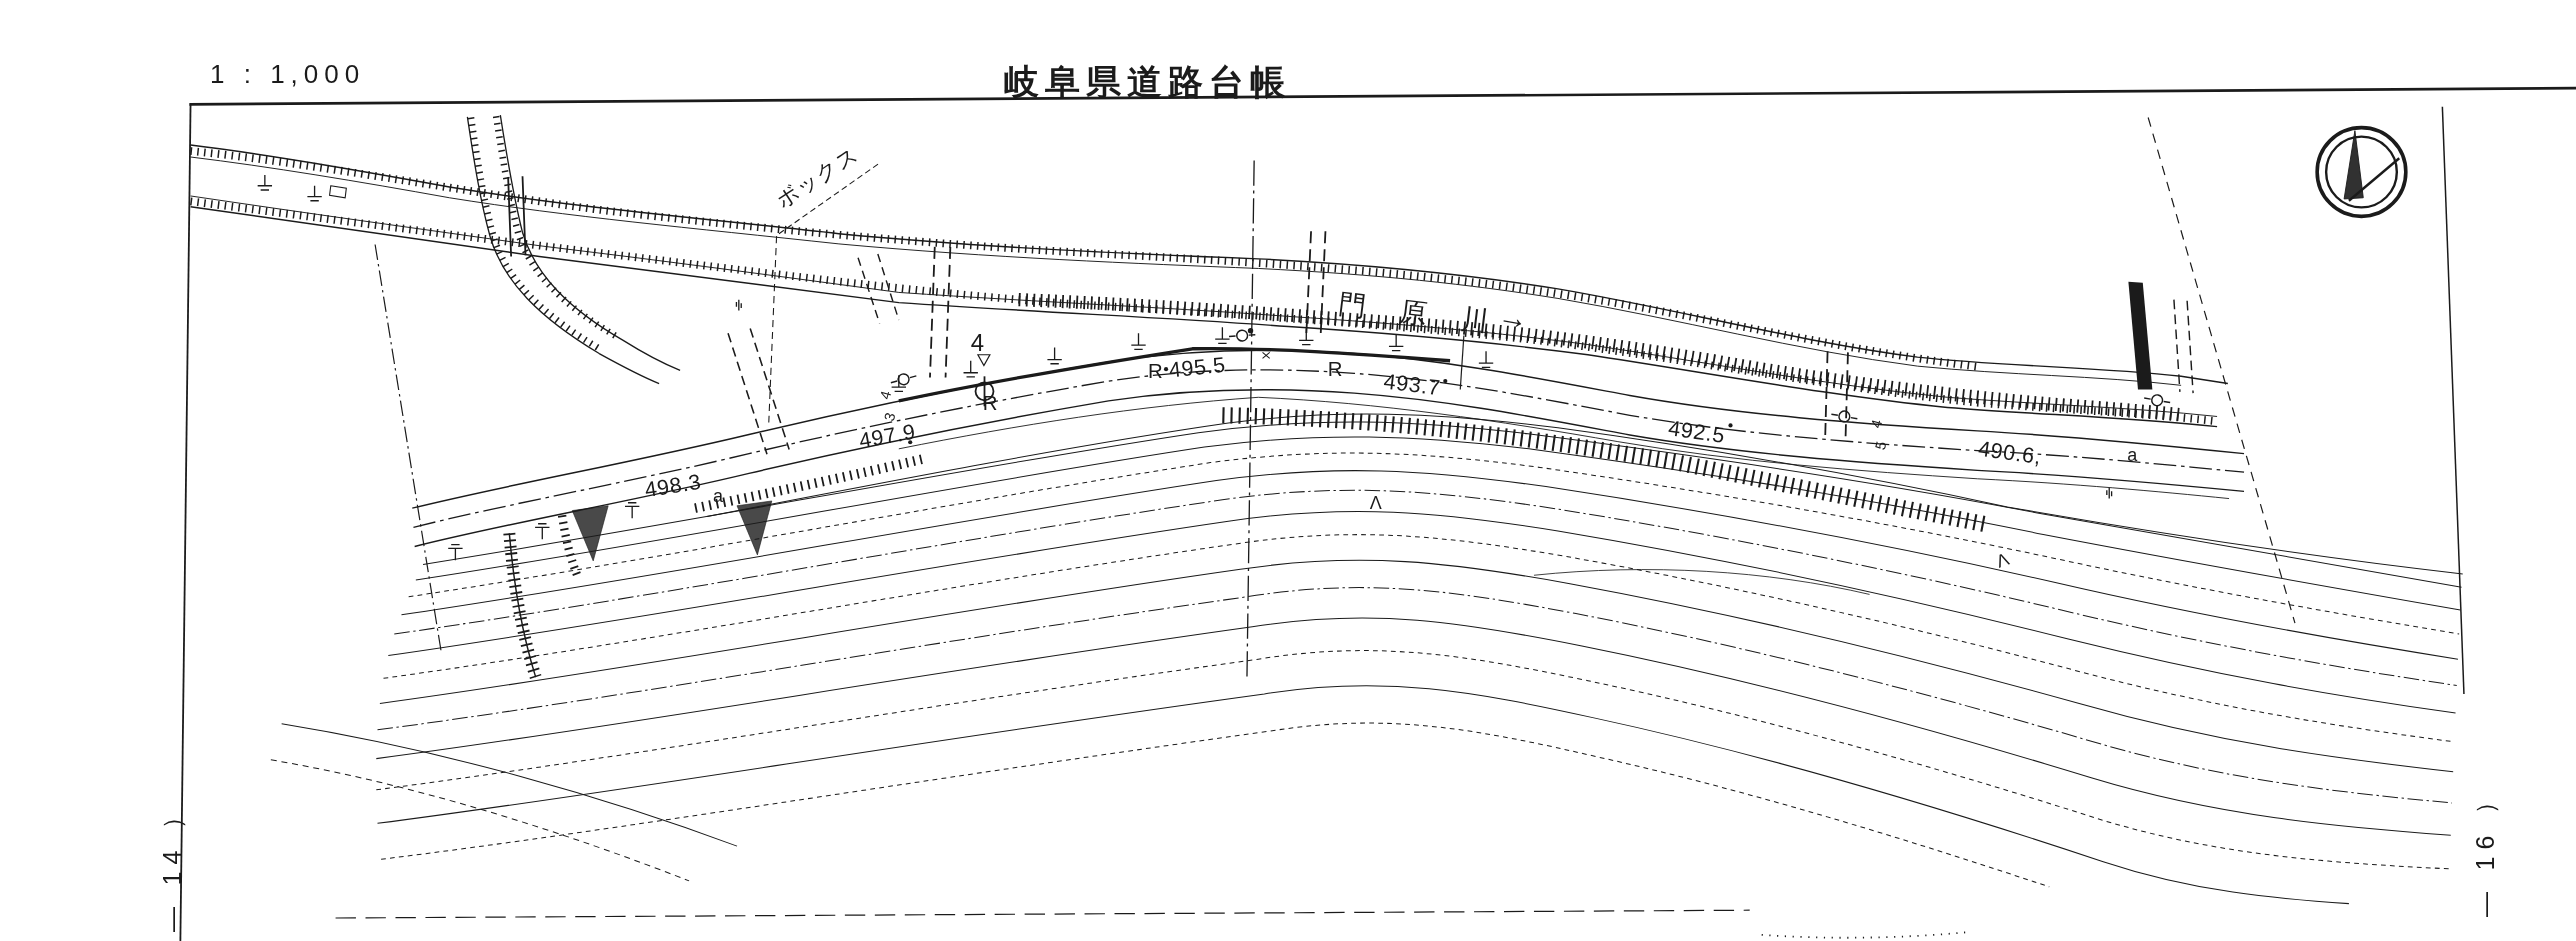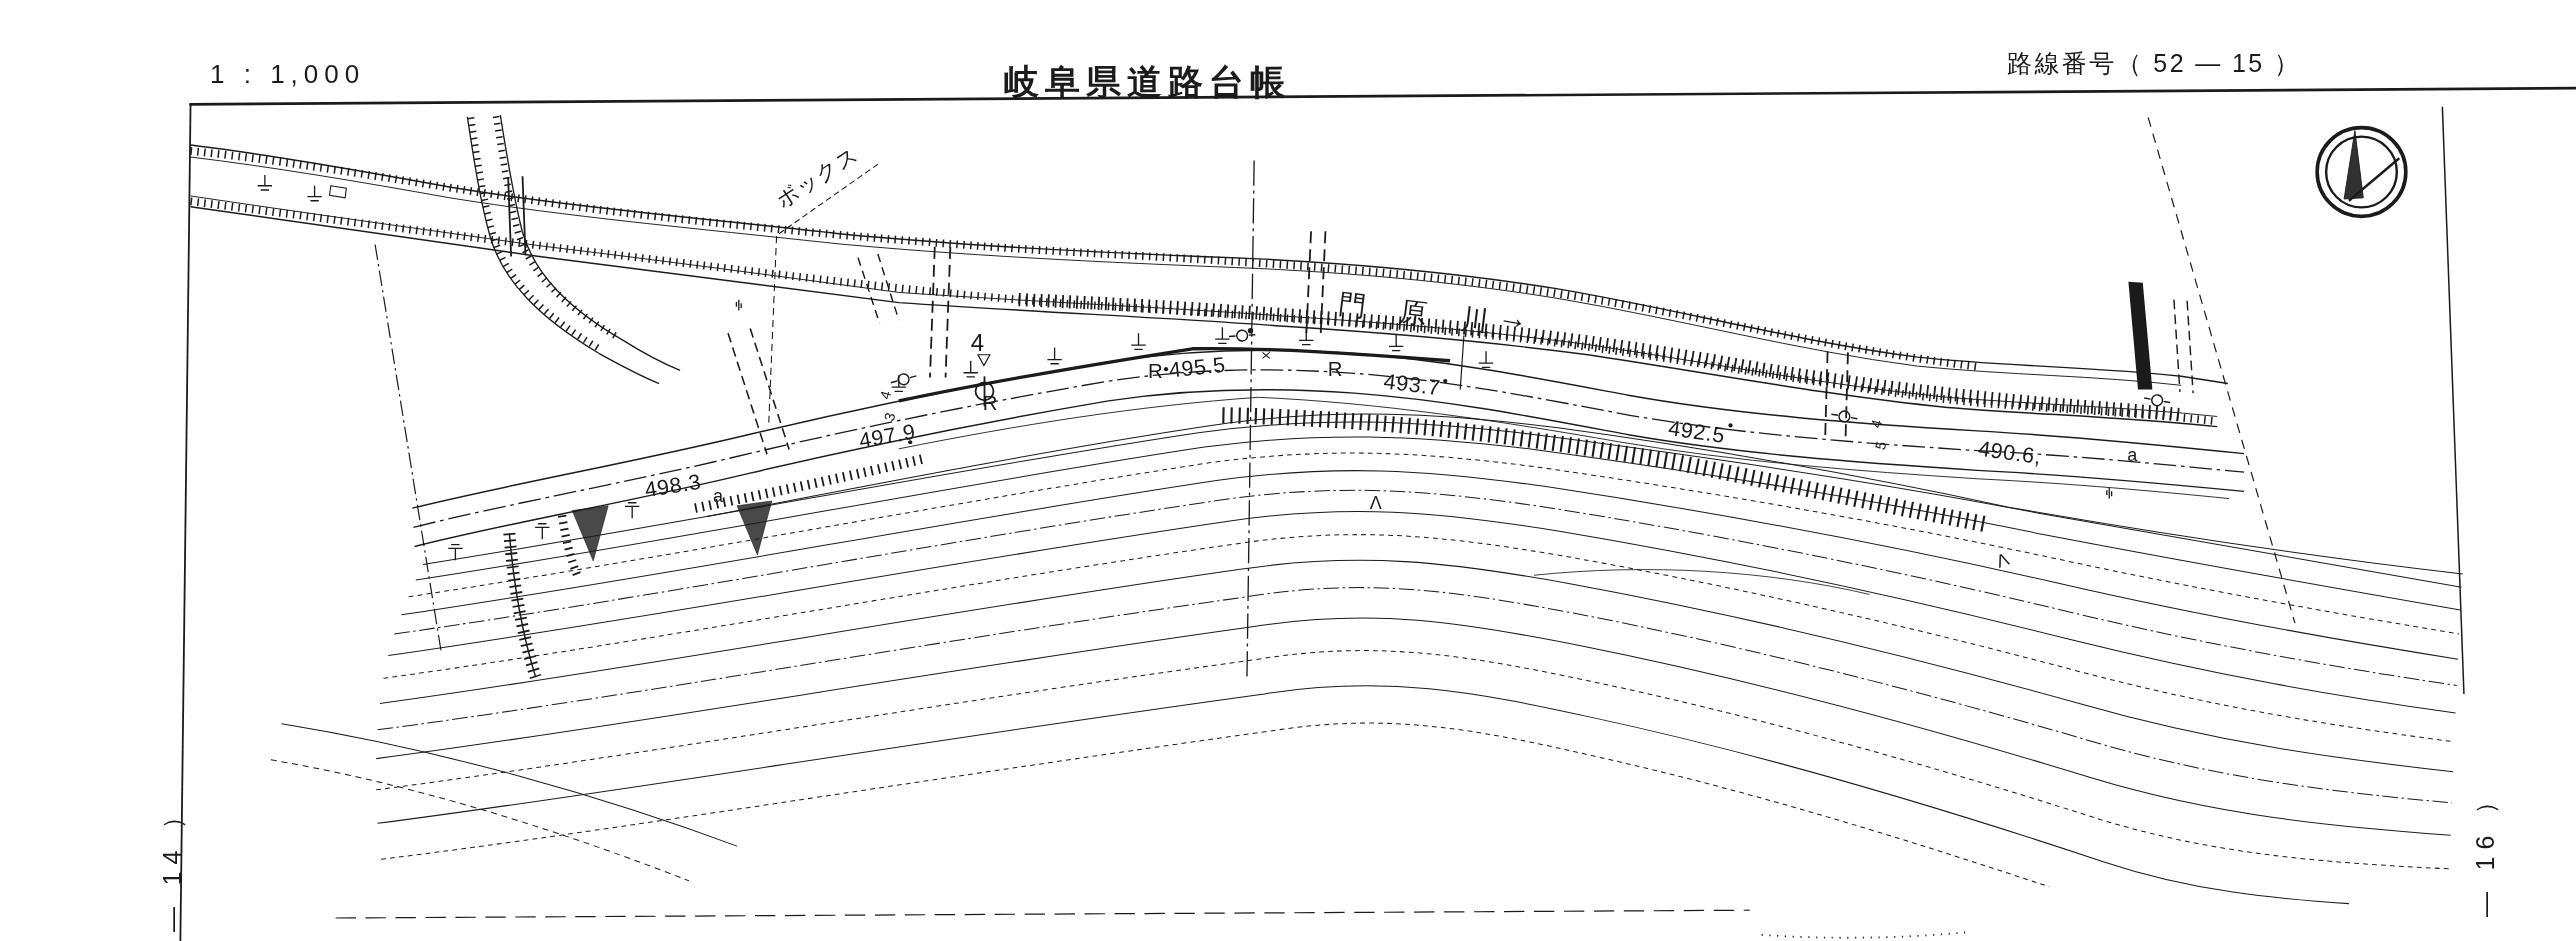--- a/index.html
+++ b/index.html
@@ -16,21 +16,20 @@
   svg text{fill:#1b1b1b;}
   #map-svg{position:absolute;left:0;top:0;}
 </style>
 </head>
 <body>
 
 <div id="sheet">
 
   <div class="hdr" id="scale-label">1 : 1,000</div>
   <div class="hdr" id="sheet-title">岐阜県道路台帳</div>
-  <div class="hdr" id="route-label">路線番号（ 52 — 15 ）</div>
   <div class="margin-txt" id="left-sheet-no">— 14 ）</div>
   <div class="margin-txt" id="right-sheet-no">— 16 ）</div>
 
   <svg id="map-svg" width="2576" height="942" viewBox="0 0 4299 1572">
 
     <g stroke="#1b1b1b" fill="none">
       <path d="M316,174 L4299,147" stroke-width="4.5"></path>
       <path d="M318,174 L301,1572" stroke-width="3"></path>
       <path d="M4076,178 L4112,1158" stroke-width="2.5"></path>
       <path d="M560,1532 L2920,1519" stroke-width="2" stroke-dasharray="34 16"></path>

